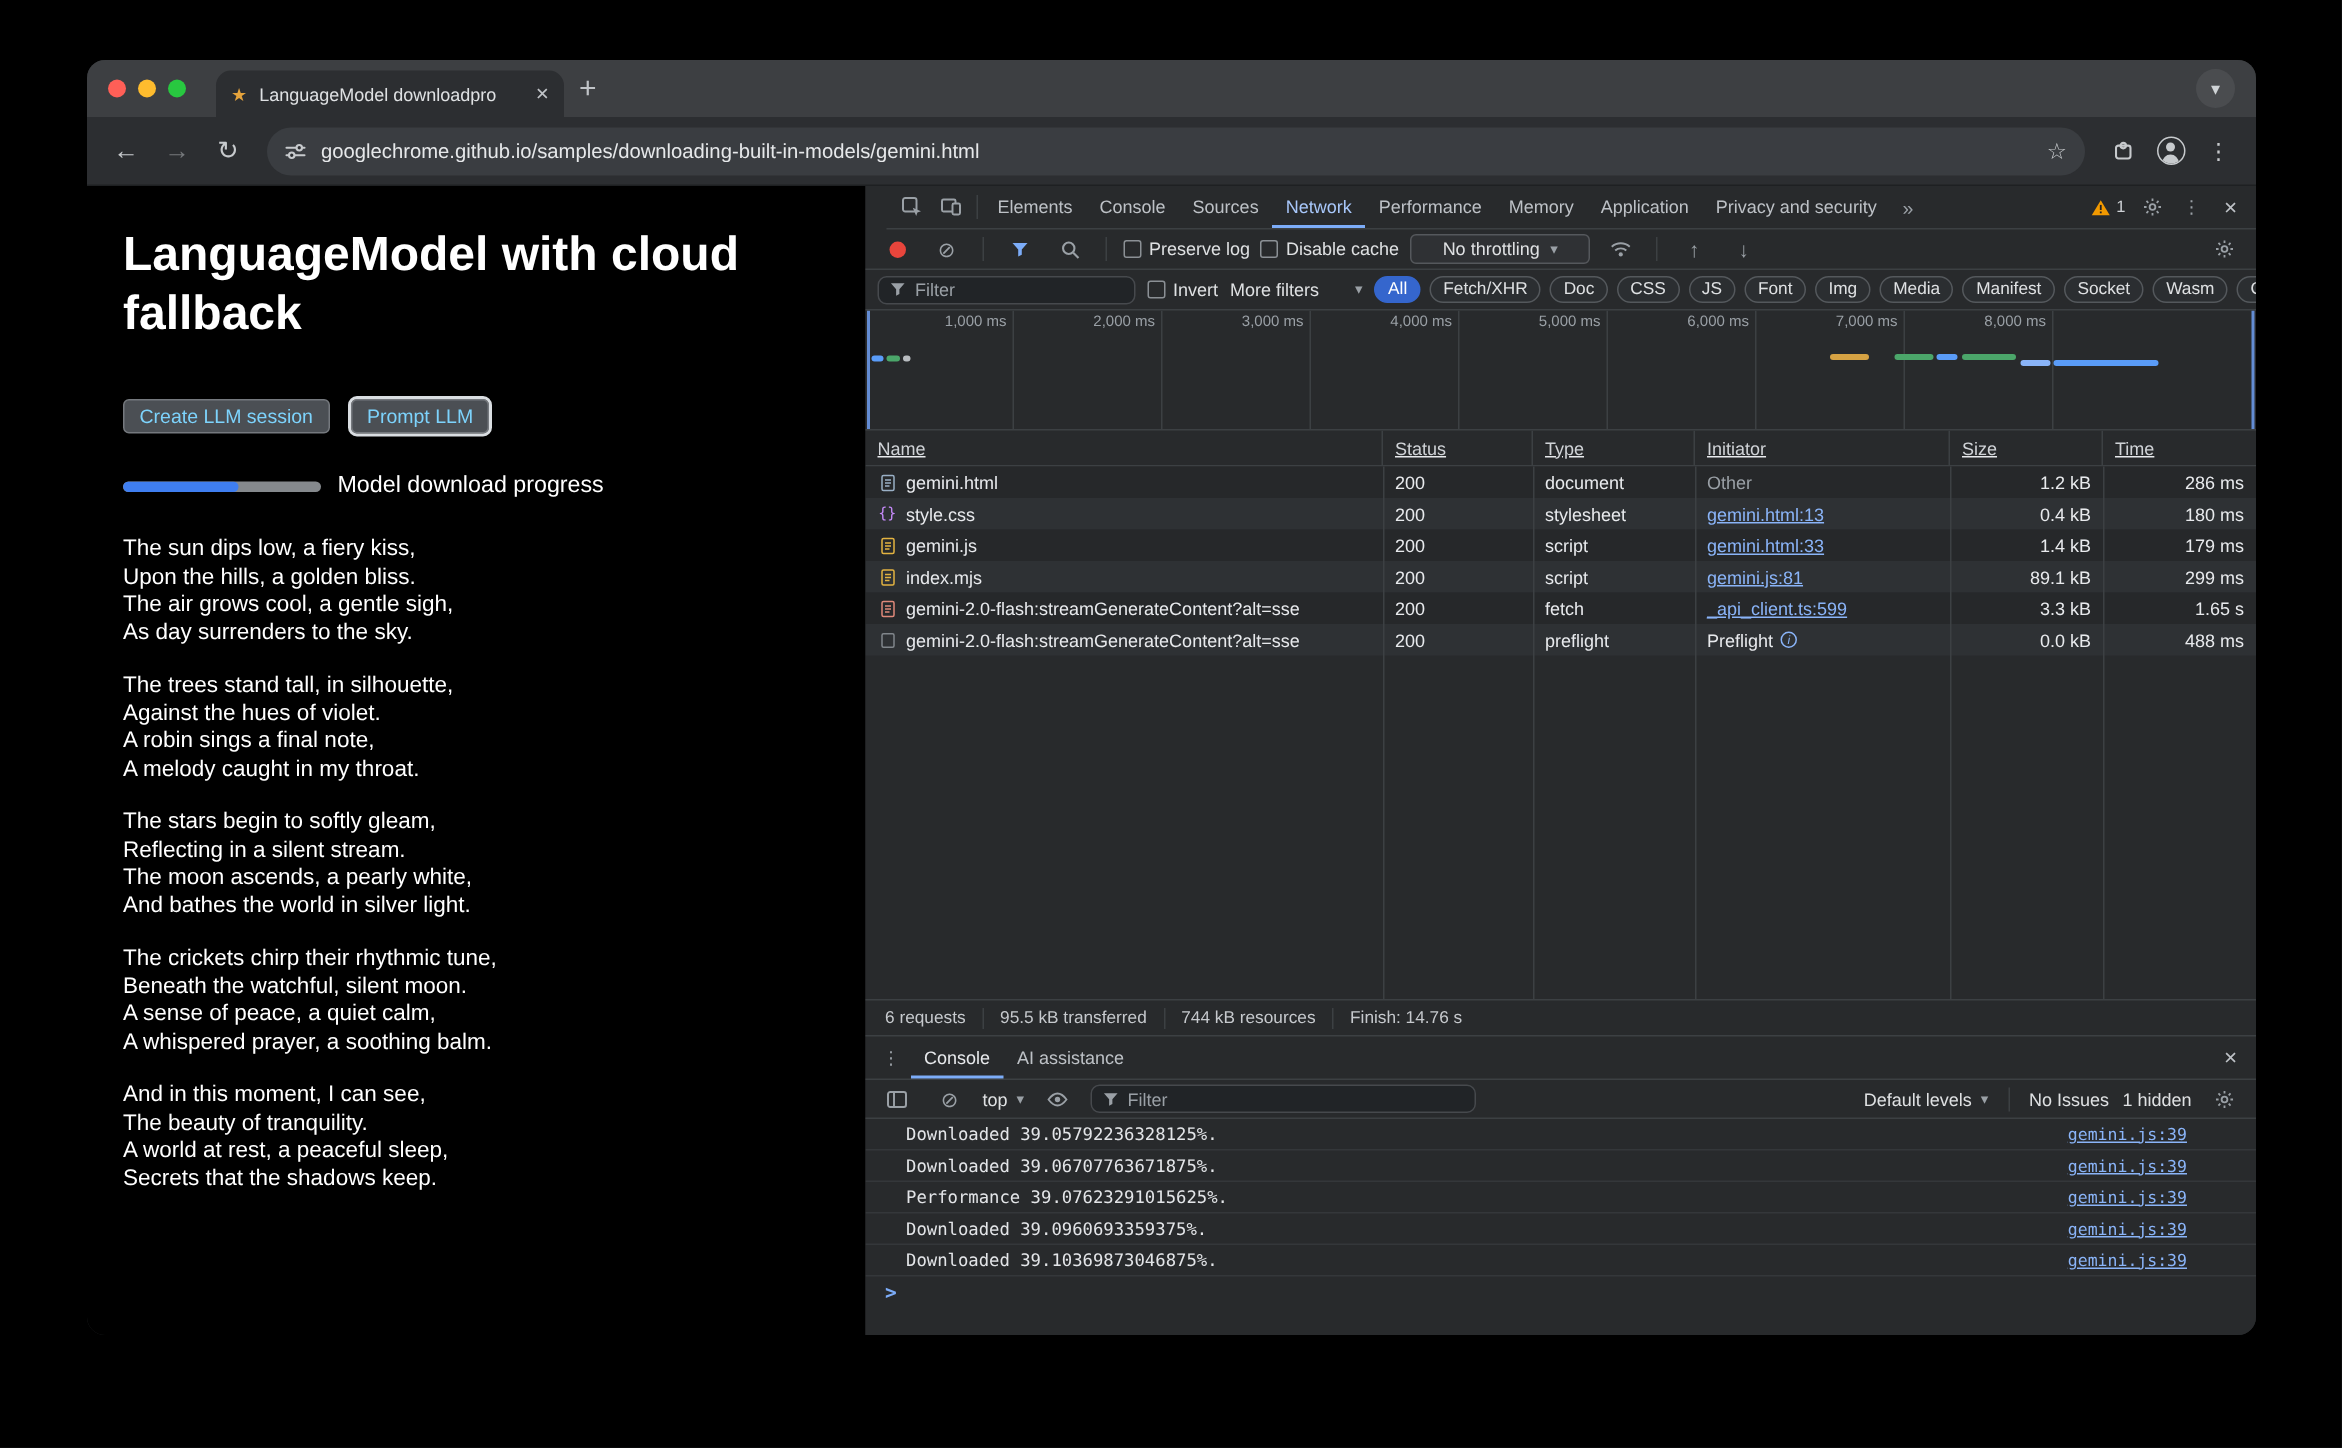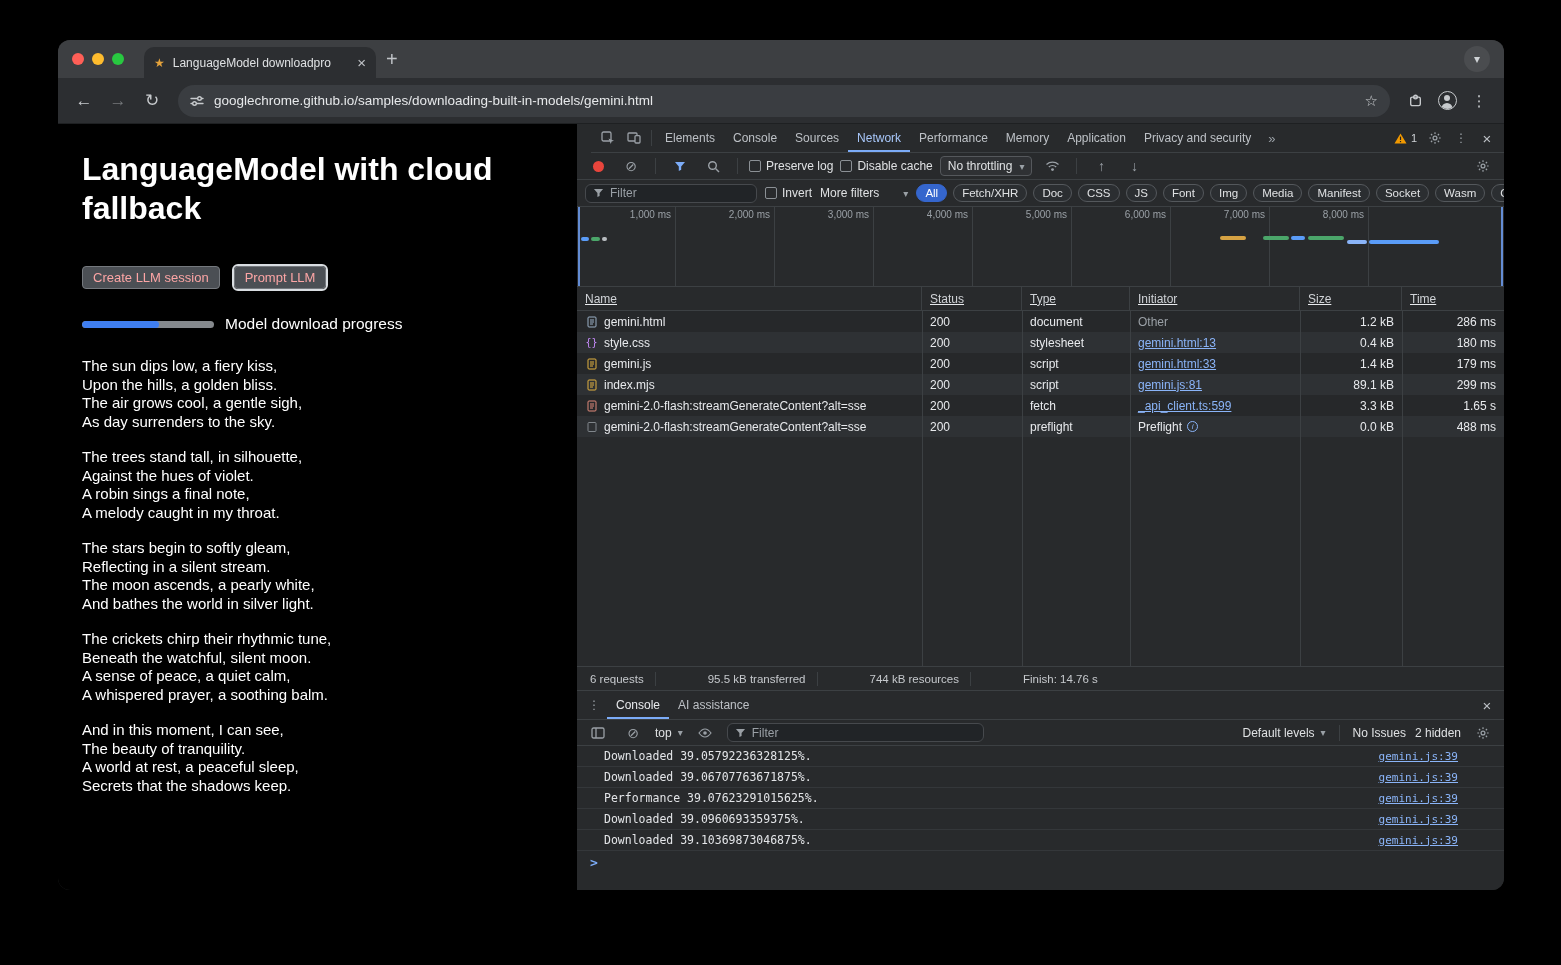--- a/index.html
+++ b/index.html
@@ -44,21 +44,21 @@
     width:6px; height:6px; border-radius:50%; background:#c7cacd; }
   .person::after{ content:''; position:absolute; left:50%; top:10.5px; transform:translateX(-50%);
     width:11px; height:7px; border-radius:6px 6px 0 0; background:#c7cacd; }
   .kebabtxt{ font-size:15px; color:#c7cacd; }
 
   
   .content{ flex:1; display:flex; min-height:0; }
   .page{ flex:0 0 519px; background:#000; color:#fff; padding:26px 24px; overflow:hidden; }
   .page h1{ font-size:32px; line-height:1.22; font-weight:700; max-width:430px; margin-bottom:38px; }
   .btnrow{ display:flex; gap:14px; margin-bottom:26px; }
-  .pagebtn{ font-family:inherit; font-size:13px; color:#fca5a5; background:#4b4f54;
+  .pagebtn{ font-family:inherit; font-size:13px; color:#7dd3fc; background:#4b4f54;
     border:1px solid #75797e; border-radius:4px; padding:3px 10px; }
   .pagebtn.focused{ outline:2px solid #d9dde1; outline-offset:0; }
   .progressrow{ display:flex; align-items:center; gap:11px; margin-bottom:24px; }
   .progress{ width:132px; height:7px; border-radius:4px; background:#85898d; position:relative; overflow:hidden; }
   .progress .fill{ position:absolute; left:0; top:0; bottom:0; width:58%; background:#3f7ef0; border-radius:4px; }
   .progresslabel{ font-size:15.5px; }
   .stanza{ margin-bottom:17px; font-size:15px; line-height:18.5px; }
 
   
   .devtools{ flex:1; min-width:0; background:var(--dt-bg); color:var(--txt); font-size:12px;
@@ -72,21 +72,21 @@
   .warn{ display:flex; align-items:center; gap:4px; margin-left:auto; padding:0 5px; }
   .warn .cnt{ font-size:11px; color:#cfd2d6; }
   .xbtn{ font-size:15px; color:#bdc1c6; }
 
   .net-actionbar{ flex:0 0 27px; display:flex; align-items:center; gap:7px; padding:0 8px;
     border-bottom:1px solid var(--dt-border); }
   .recdot{ width:11px; height:11px; border-radius:50%; background:#e8453c; }
   .glyph{ color:var(--muted); font-size:14px; line-height:1; }
   .chk{ display:flex; align-items:center; gap:5px; color:#dfe1e3; white-space:nowrap; }
   .box{ width:12px; height:12px; border:1.5px solid #8b9095; border-radius:2px; }
-  .select{ display:flex; align-items:center; gap:7px; height:20px; padding:0 7px;
+  .select{ display:flex; align-items:center; gap:7px; height:20px; padding:0 21px;
     background:#2f3134; border:1px solid #55585c; border-radius:4px; color:#dfe1e3; white-space:nowrap; }
   .caret{ font-size:10px; color:var(--muted); }
   .spacer{ flex:1; }
 
   .net-filterbar{ flex:0 0 27px; display:flex; align-items:center; gap:8px; padding:0 8px;
     border-bottom:1px solid var(--dt-border); }
   .filterpill{ display:flex; align-items:center; gap:6px; width:172px; height:19px;
     background:#212427; border:1px solid #46494d; border-radius:6px; padding:0 7px; }
   .filterpill input{ flex:1; min-width:0; background:transparent; border:none; outline:none;
     color:var(--txt); font-size:12px; font-family:inherit; }
@@ -117,21 +117,21 @@
   .cell.num{ text-align:right; }
   .muted{ color:var(--muted); }
   .link{ color:var(--link); text-decoration:underline; cursor:pointer; }
   .colline{ position:absolute; top:24px; bottom:0; width:1px; background:var(--dt-border); z-index:2; }
   .ficon{ display:inline-grid; place-items:center; width:13px; height:13px; flex:0 0 13px; }
   .braces{ font-family:"DejaVu Sans Mono",monospace; font-size:10px; color:#c58af9; }
   .inf{ width:11px; height:11px; border-radius:50%; border:1px solid var(--link); color:var(--link);
     font-size:8px; display:inline-grid; place-items:center; margin-left:5px; font-style:italic; }
 
   .summary{ flex:0 0 24px; display:flex; align-items:center; border-top:1px solid var(--dt-border);
-    color:#c6c9cd; font-size:11.5px;gap:41px; }
+    color:#c6c9cd; font-size:11.5px; }
   .sumitem{ padding:0 11px; border-right:1px solid var(--dt-border); height:14px; display:flex; align-items:center; }
   .sumitem:first-child{ padding-left:13px; }
 
   .drawer{ flex:0 0 200px; display:flex; flex-direction:column; border-top:1px solid var(--dt-border); }
   .drawer-tabs{ flex:0 0 28px; display:flex; align-items:center; border-bottom:1px solid var(--dt-border); padding:0 4px; }
   .drawer-toolbar{ flex:0 0 26px; display:flex; align-items:center; gap:9px; padding:0 8px;
     border-bottom:1px solid var(--dt-border); }
   .ctx{ display:flex; align-items:center; gap:6px; color:#dfe1e3; }
   .cfilter{ flex:1; max-width:486px; }
   .console-msgs{ flex:1; overflow:hidden; font-family:"DejaVu Sans Mono",monospace; font-size:11.5px; }
@@ -563,21 +563,21 @@
               </svg>
             <input placeholder="Filter" style="">
           </span>
           <span class="spacer"></span>
           <span class="ctx">
             <span>Default levels</span>
             <span class="caret">▾</span>
           </span>
           <span class="vdiv"></span>
           <span style="color:#dfe1e3">No Issues</span>
-          <span style="color:#dfe1e3">2 hidden</span>
+          <span style="color:#dfe1e3">1 hidden</span>
           <span class="dt-iconbtn">
             <svg width="14" height="14" viewBox="0 0 16 16">
                 <g stroke="currentColor" stroke-width="1.4" fill="none">
                   <circle cx="8" cy="8" r="2.2"></circle>
                   <path d="M8 1.5v2M8 12.5v2M1.5 8h2M12.5 8h2M3.4 3.4l1.4 1.4M11.2 11.2l1.4 1.4M12.6 3.4l-1.4 1.4M4.8 11.2l-1.4 1.4"></path>
                 </g>
               </svg>
           </span>
         </div>
         <div class="console-msgs">

